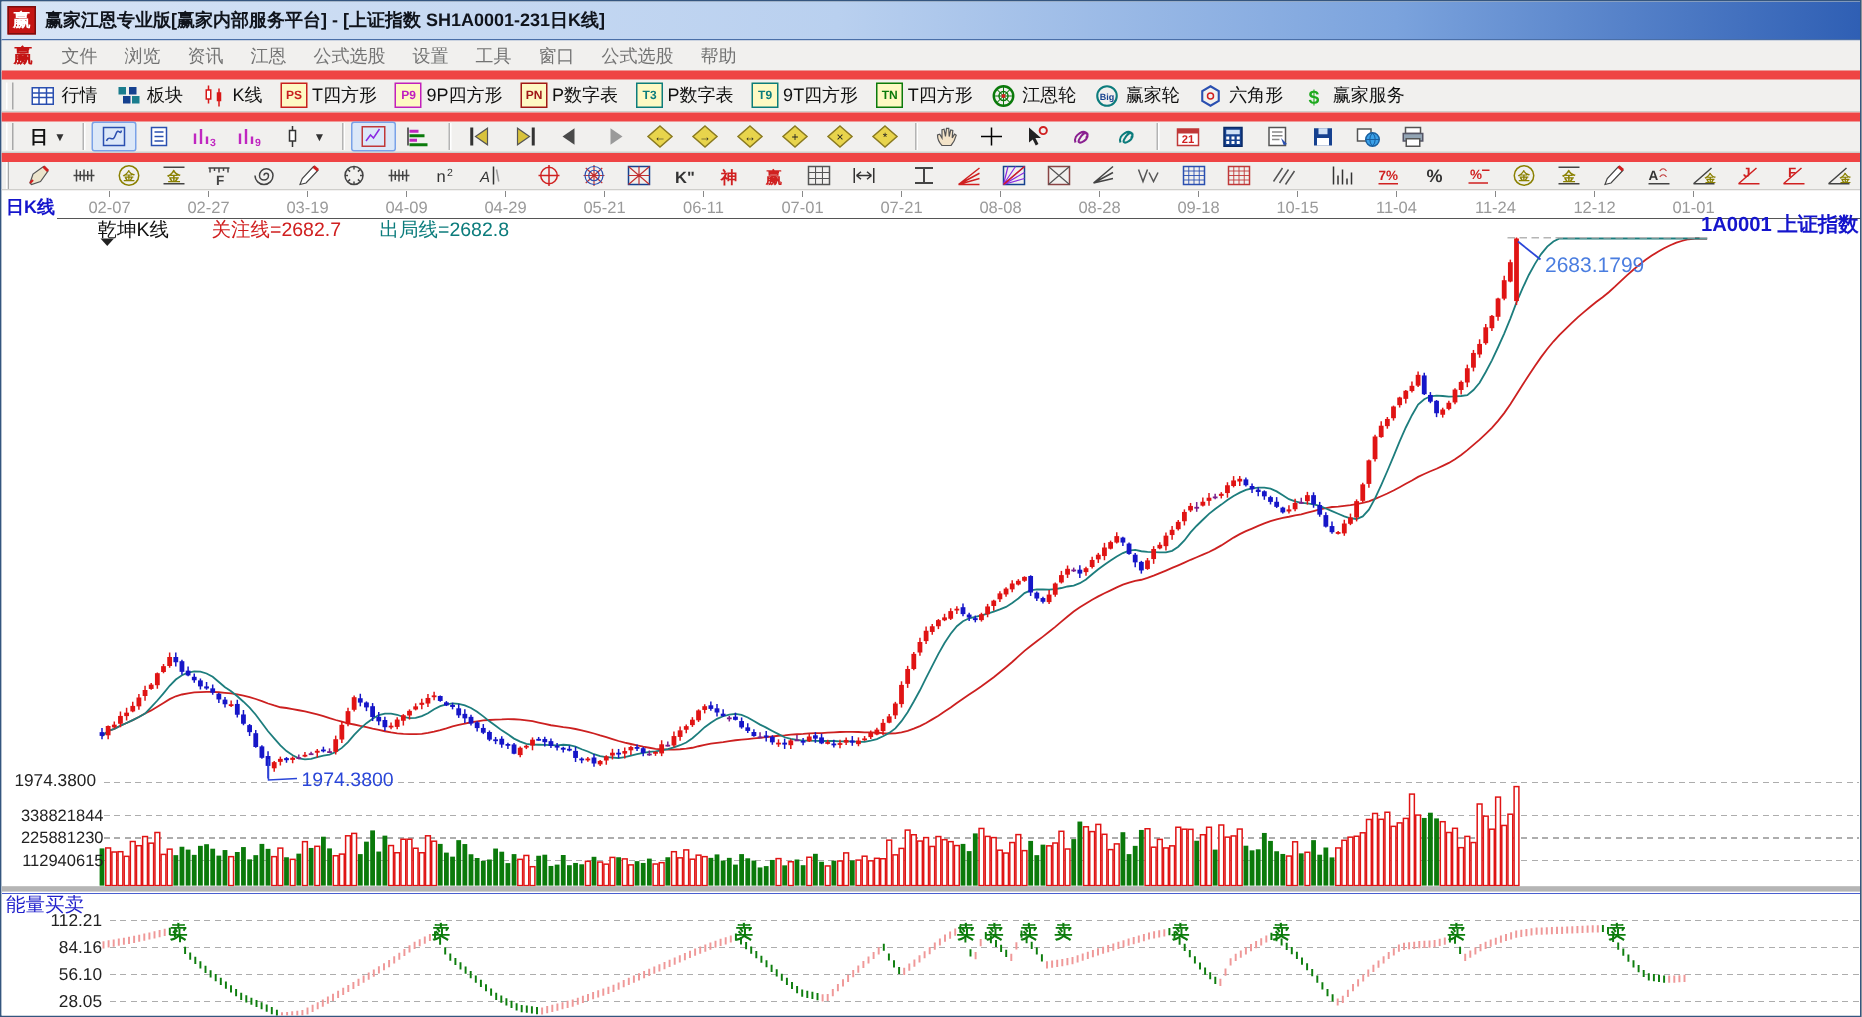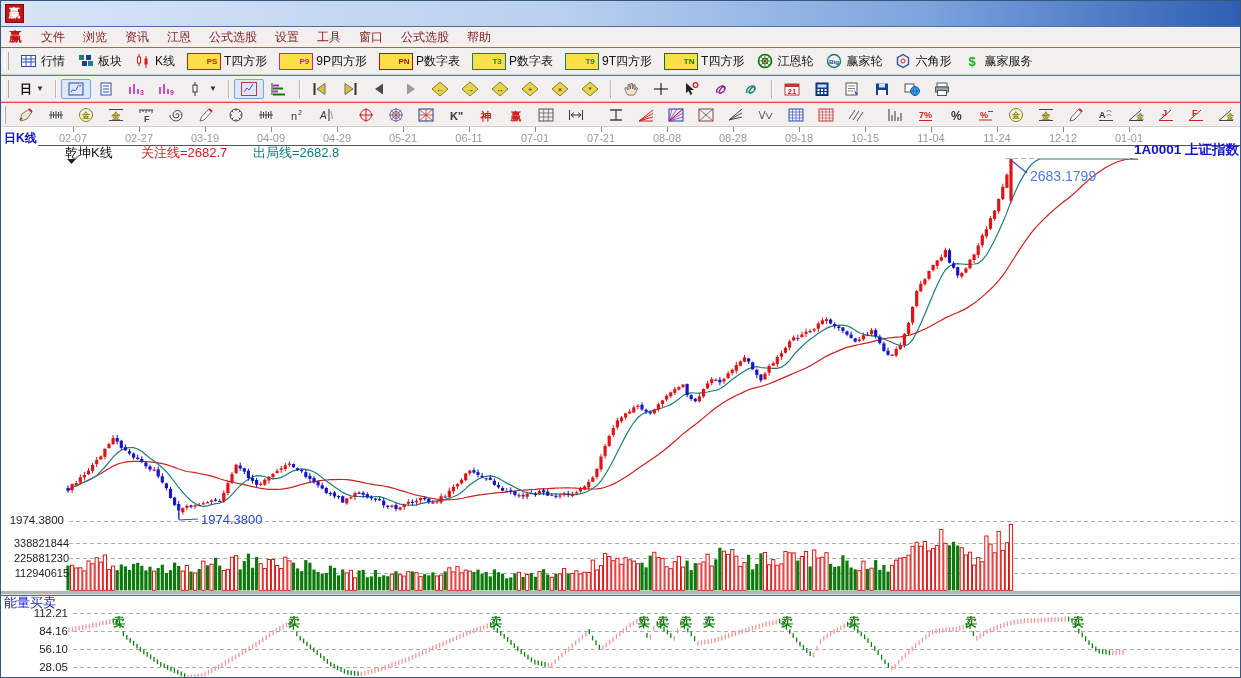--- a/index.html
+++ b/index.html
@@ -7,43 +7,44 @@
        font-family:"Liberation Sans","DejaVu Sans",sans-serif;border:1px solid #35567f;box-sizing:border-box;}
   .titlebar{position:absolute;left:0;top:0;width:100%;height:26px;
     background:linear-gradient(90deg,#d7e4f6 0%,#b9d0ef 45%,#7ba3dd 75%,#2f5fb4 100%);
     display:flex;align-items:center;border-bottom:1px solid #4a6fa8;box-sizing:border-box;}
   .applogo{width:17px;height:17px;background:#c41414;color:#fff;font-weight:bold;font-size:12px;
     display:flex;align-items:center;justify-content:center;margin:0 6px 0 4px;border:1px solid #7d0d0d;}
   .titletext{font-size:12px;font-weight:bold;color:#10141c;white-space:nowrap;}
   .menubar{position:absolute;left:0;top:26px;width:100%;height:20px;background:#f1f0ee;
     display:flex;align-items:center;border-bottom:1px solid #d9d8d4;font-size:12px;}
   .menulogo{color:#c41414;font-weight:bold;font-size:13px;margin:0 10px 0 8px;}
-  .menuitem{padding:2px 9px;color:#7f1d1d;cursor:default;}
+  .menuitem{padding:2px 9px;color:#737373;cursor:default;}
   .tbar{position:absolute;left:0;width:100%;background:#f1f0ee;display:flex;align-items:center;
-    border-top:1px solid #ef4444;border-bottom:1px solid #cfcecb;box-sizing:border-box;}
+    border-top:6px solid #ef4444;border-bottom:1px solid #cfcecb;box-sizing:border-box;}
   #tb1{top:46px;height:28px;} #tb2{top:74px;height:27px;} #tb3{top:101px;height:25px;}
   .grip{width:3px;height:18px;border-left:1px solid #fff;border-right:1px solid #a8a8a8;margin:0 5px 0 3px;}
   .tbsep{width:1px;height:18px;background:#b4b4b4;box-shadow:1px 0 0 #fff;margin:0 5px;}
   .tbtn{display:flex;align-items:center;gap:3px;padding:1px 5px;font-size:12px;color:#111;
     border:1px solid transparent;border-radius:2px;cursor:default;white-space:nowrap;}
   .tbtn.active{border:1px solid #7aa2e8;background:#dce8f8;}
   .tbtn svg{display:block;}
   .badge{width:16px;height:15px;border:1px solid currentColor;font-size:8px;font-weight:bold;
-    display:flex;align-items:center;justify-content:center;background:#fde047;padding-left:16px;}
+    display:flex;align-items:center;justify-content:center;background:#fef9c3;}
   .ddarrow{font-size:8px;color:#333;margin-left:1px;}
   .glyphic{font-size:12px;font-weight:bold;line-height:1;}
   .chart{position:absolute;left:0;top:126px;width:1241px;height:552px;background:#fff;}
   .chart svg text{font-family:"Liberation Sans","DejaVu Sans",sans-serif;}
 </style>
 </head>
 <body>
 <div id="app">
 
 <div class="titlebar">
   <div class="applogo">赢</div>
+  <div class="titletext">赢家江恩专业版[赢家内部服务平台] - [上证指数  SH1A0001-231日K线]</div>
 </div>
 
 <div class="menubar" id="menubar">
   <span class="menulogo">赢</span>
 <span class="menuitem">文件</span>
       <span class="menuitem">浏览</span>
       <span class="menuitem">资讯</span>
       <span class="menuitem">江恩</span>
       <span class="menuitem">公式选股</span>
       <span class="menuitem">设置</span>

